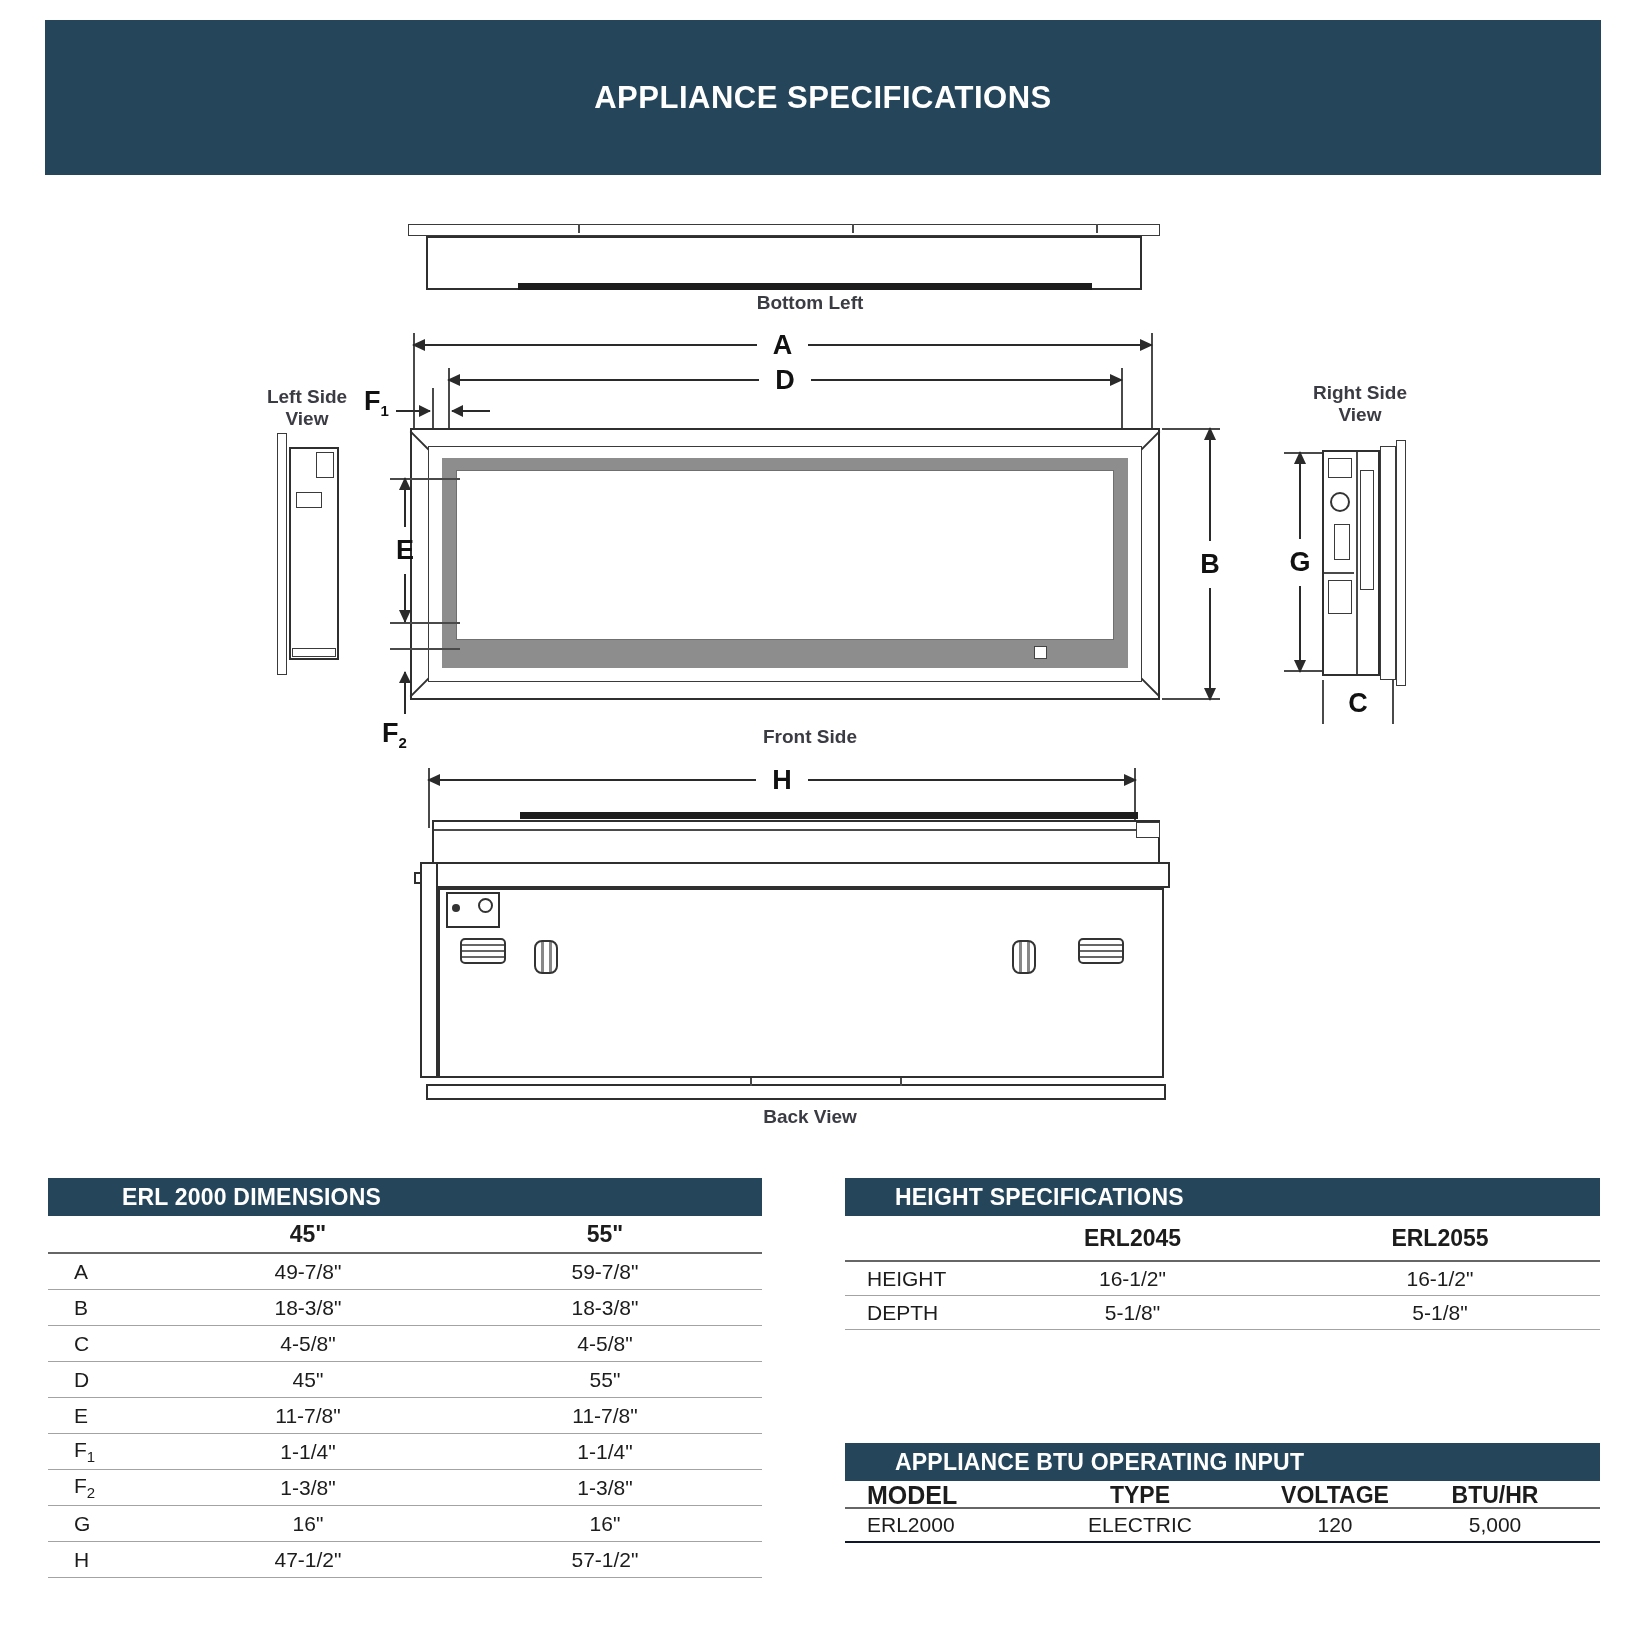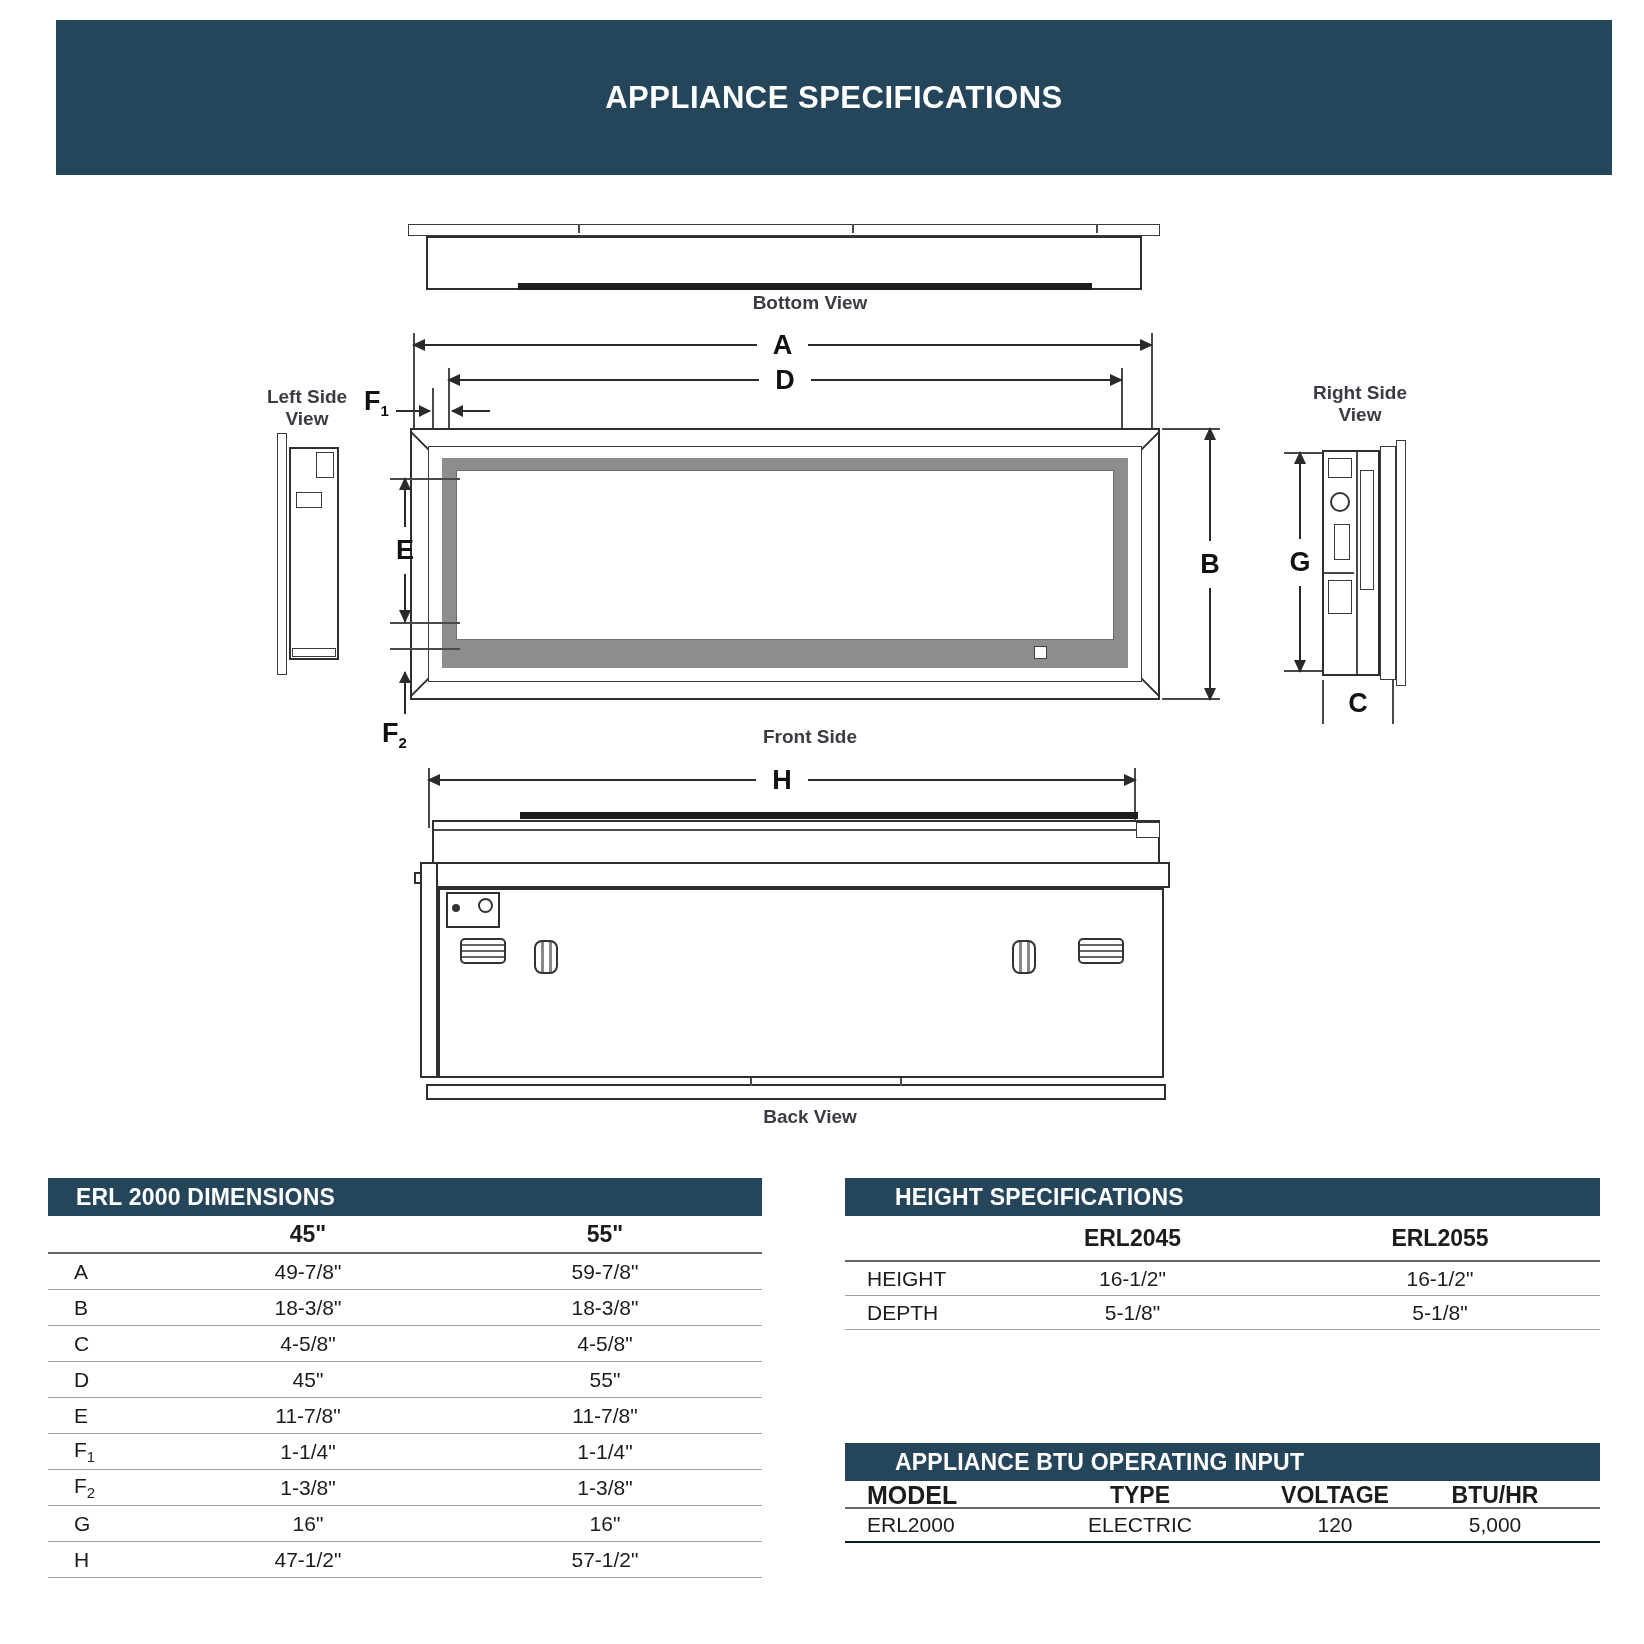--- a/index.html
+++ b/index.html
@@ -1,18 +1,18 @@
 <!DOCTYPE html>
 <html><head>
 <meta charset="utf-8">
 <style>
   html,body{margin:0;padding:0;}
   body{width:1644px;height:1644px;background:#fff;font-family:"Liberation Sans",sans-serif;color:#1c1c1c;position:relative;overflow:hidden;}
   
-  .banner{position:absolute;left:45px;top:20px;width:1556px;height:155px;background:#24455a;display:flex;align-items:center;justify-content:center;margin-left:11px;}
+  .banner{position:absolute;left:45px;top:20px;width:1556px;height:155px;background:#24455a;display:flex;align-items:center;justify-content:center;}
   .banner h1{margin:0;color:#fff;font-size:31px;font-weight:700;letter-spacing:.5px;}
   
   .edge2{position:absolute;border:2px solid #2f2f2f;background:#fff;box-sizing:border-box;}
   .edge1{position:absolute;border:1.5px solid #3a3a3a;background:#fff;box-sizing:border-box;}
   .fill-dark{position:absolute;background:#1d1d1d;}
   .gray{position:absolute;background:#8d8d8d;}
   .hext{position:absolute;height:1.5px;background:#4a4a4a;}
   .vext{position:absolute;width:1.5px;background:#4a4a4a;}
   .bev{position:absolute;width:30px;height:2px;background:#2f2f2f;}
   .circ{position:absolute;border:2px solid #333;border-radius:50%;background:#fff;box-sizing:border-box;}
@@ -34,21 +34,21 @@
   .aline{position:absolute;height:2px;background:#2a2a2a;}
   .aline.ar::after{content:"";position:absolute;right:-1px;top:-5px;border-top:6px solid transparent;border-bottom:6px solid transparent;border-left:12px solid #2a2a2a;}
   .aline.al::before{content:"";position:absolute;left:-1px;top:-5px;border-top:6px solid transparent;border-bottom:6px solid transparent;border-right:12px solid #2a2a2a;}
   .vup{position:absolute;width:2px;background:#2a2a2a;}
   .vup::before{content:"";position:absolute;top:-1px;left:-5px;border-left:6px solid transparent;border-right:6px solid transparent;border-bottom:12px solid #2a2a2a;}
   .bracket{position:absolute;border:2px solid #333;border-radius:5px;background:repeating-linear-gradient(180deg,#fff 0 4px,#666 4px 6px);box-sizing:border-box;}
   .knock{position:absolute;border:2px solid #333;border-radius:8px;box-sizing:border-box;background:linear-gradient(90deg,#fff 0 5px,#888 5px 8px,#fff 8px 13px,#888 13px 16px,#fff 16px);}
   
   .spec{position:absolute;}
   .spec .bar{background:#24455a;color:#fff;font-weight:700;font-size:23px;height:38px;line-height:38px;letter-spacing:.2px;}
-  .dimtbl .bar{padding-left:28px;}
+  .dimtbl .bar{padding-left:74px;}
   .rtbl .bar{padding-left:50px;}
   .thead,.trow{display:grid;align-items:center;box-sizing:border-box;}
   .dimtbl .thead,.dimtbl .trow{grid-template-columns:120px 280px 1fr;}
   .frmtbl .thead,.frmtbl .trow{grid-template-columns:140px 295px 1fr;}
   .btutbl .thead,.btutbl .trow{grid-template-columns:155px 280px 110px 1fr;}
   .thead{font-weight:700;font-size:23px;border-bottom:2px solid #666;}
   .dimtbl .thead{height:38px;}
   .frmtbl .thead{height:46px;}
   .btutbl .thead{height:28px;}
   .trow{font-size:21px;border-bottom:1.5px solid #a3a3a3;}
@@ -85,21 +85,21 @@
   </div>
 
   <div>
     <div class="edge1" style="left:408px;top:224px;width:752px;height:12px;"></div>
     <div class="edge2" style="left:426px;top:236px;width:716px;height:54px;"></div>
     <div class="fill-dark" style="left:518px;top:283px;width:574px;height:7px;"></div>
     <div class="vext" style="left:578px;top:224px;height:9px;"></div>
     <div class="vext" style="left:852px;top:224px;height:9px;"></div>
     <div class="vext" style="left:1096px;top:224px;height:9px;"></div>
   </div>
-  <div class="view-label" style="left:690px;top:292px;width:240px;">Bottom View</div>
+  <div class="view-label" style="left:690px;top:292px;width:240px;">Bottom Left</div>
 
   <div class="vext" style="left:413px;top:333px;height:97px;"></div>
   <div class="vext" style="left:1151px;top:333px;height:97px;"></div>
   <div class="hdim" style="left:413px;top:338px;width:739px;">
     <div class="ln l"></div>
     <div class="lbl">A</div>
     <div class="ln r"></div>
   </div>
 
   <div class="vext" style="left:448px;top:368px;height:80px;"></div>

